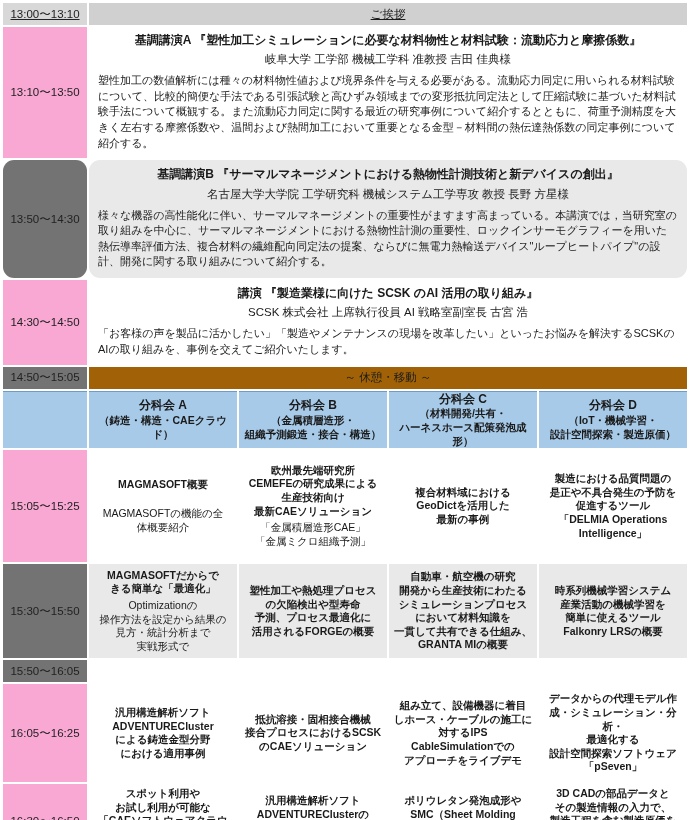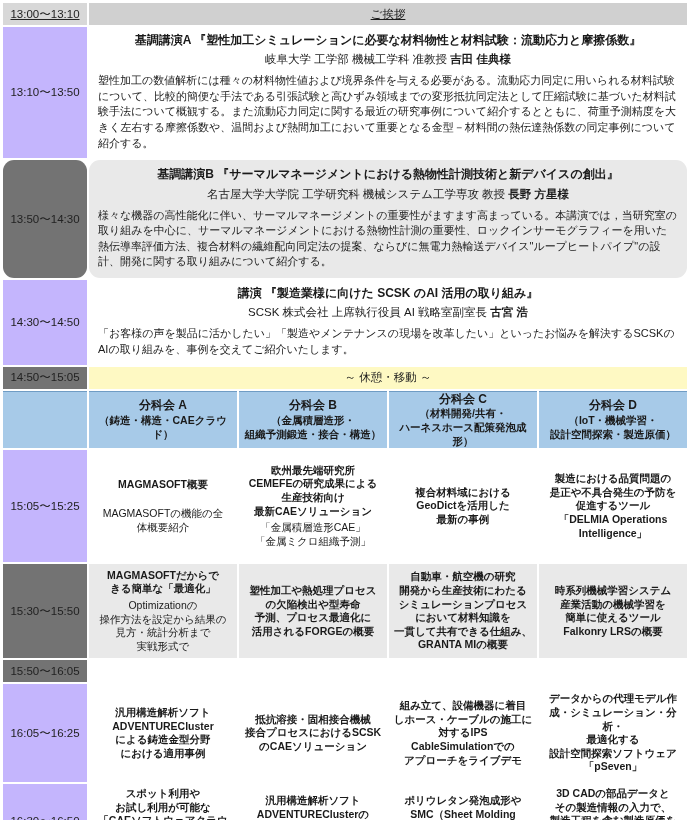--- a/index.html
+++ b/index.html
@@ -5,40 +5,40 @@
   html,body{margin:0;padding:0;background:#fff;}
   body{font-family:"Liberation Sans","DejaVu Sans",sans-serif;color:#1a1a1a;width:690px;}
   .tbl{width:690px;box-sizing:border-box;padding:3px;background:#fff;}
   .row{display:flex;gap:2px;margin-bottom:2px;}
   .row:last-child{margin-bottom:0;}
   .cell{display:flex;flex-direction:column;justify-content:center;align-items:center;box-sizing:border-box;}
   .tcell{width:84px;flex:none;font-size:11.5px;color:#222;text-align:center;}
   .ccell{flex:1;min-width:0;}
   
   .bg-dark{background:#d0d0d0;}      .bg-dark-t{background:#d8d8d8;}
-  .bg-white{background:#ffffff;}     .bg-white-t{background:#c4b5fd;}
+  .bg-white{background:#ffffff;}     .bg-white-t{background:#f9a8d4;}
   .bg-gray{background:#e9e9e9;}      .bg-gray-t{background:#737373;text-align:right;}
-  .bg-break{background:#fef9c3;}     .bg-break-t{background:#737373;}
+  .bg-break{background:#a16207;}     .bg-break-t{background:#737373;}
   .bg-blue{background:#a7cae8;border-top:1px solid #6f9cc4;}
   
   .r-open .cell{min-height:22px;text-decoration:underline;}
   .r-ka .cell{min-height:108px;}
   .r-kb .cell{min-height:118px;border-radius:11px;}
   .r-lec .cell{min-height:62px;}
   .r-brk .cell{min-height:22px;}
   .r-hdr .cell{min-height:54px;}
   .r-s1 .cell{min-height:112px;}
   .r-s2 .cell{min-height:94px;}
   .r-s3 .cell{min-height:98px;}
   .r-s4 .cell{min-height:62px;}
   
   .simple{font-size:11.5px;text-align:center;}
   .ktitle{font-weight:bold;font-size:12px;text-align:center;padding:5px 8px 2px;line-height:1.35;}
   .speaker{font-size:11.5px;text-align:center;padding:2px 6px 3px;}
-  .speaker .name{font-weight:bold;}
+  .speaker .name{font-weight:normal;}
   .abstract{font-size:11px;text-align:left;align-self:stretch;padding:3px 9px 7px;line-height:1.42;}
   .hdr-name{font-weight:bold;font-size:12px;text-align:center;line-height:1.3;}
   .hdr-scope{font-weight:bold;font-size:10.5px;text-align:center;white-space:pre-line;line-height:1.3;}
   .cell-title{font-weight:bold;font-size:10.5px;text-align:center;white-space:pre-line;line-height:1.3;padding:3px 2px;}
   .cell-sub{font-size:10.5px;text-align:center;white-space:pre-line;line-height:1.3;padding:0 2px 3px;}
   .cell-sub:empty{display:none;}
   .sub-gap{margin-top:13px;}
 </style>
 </head>
 <body>

